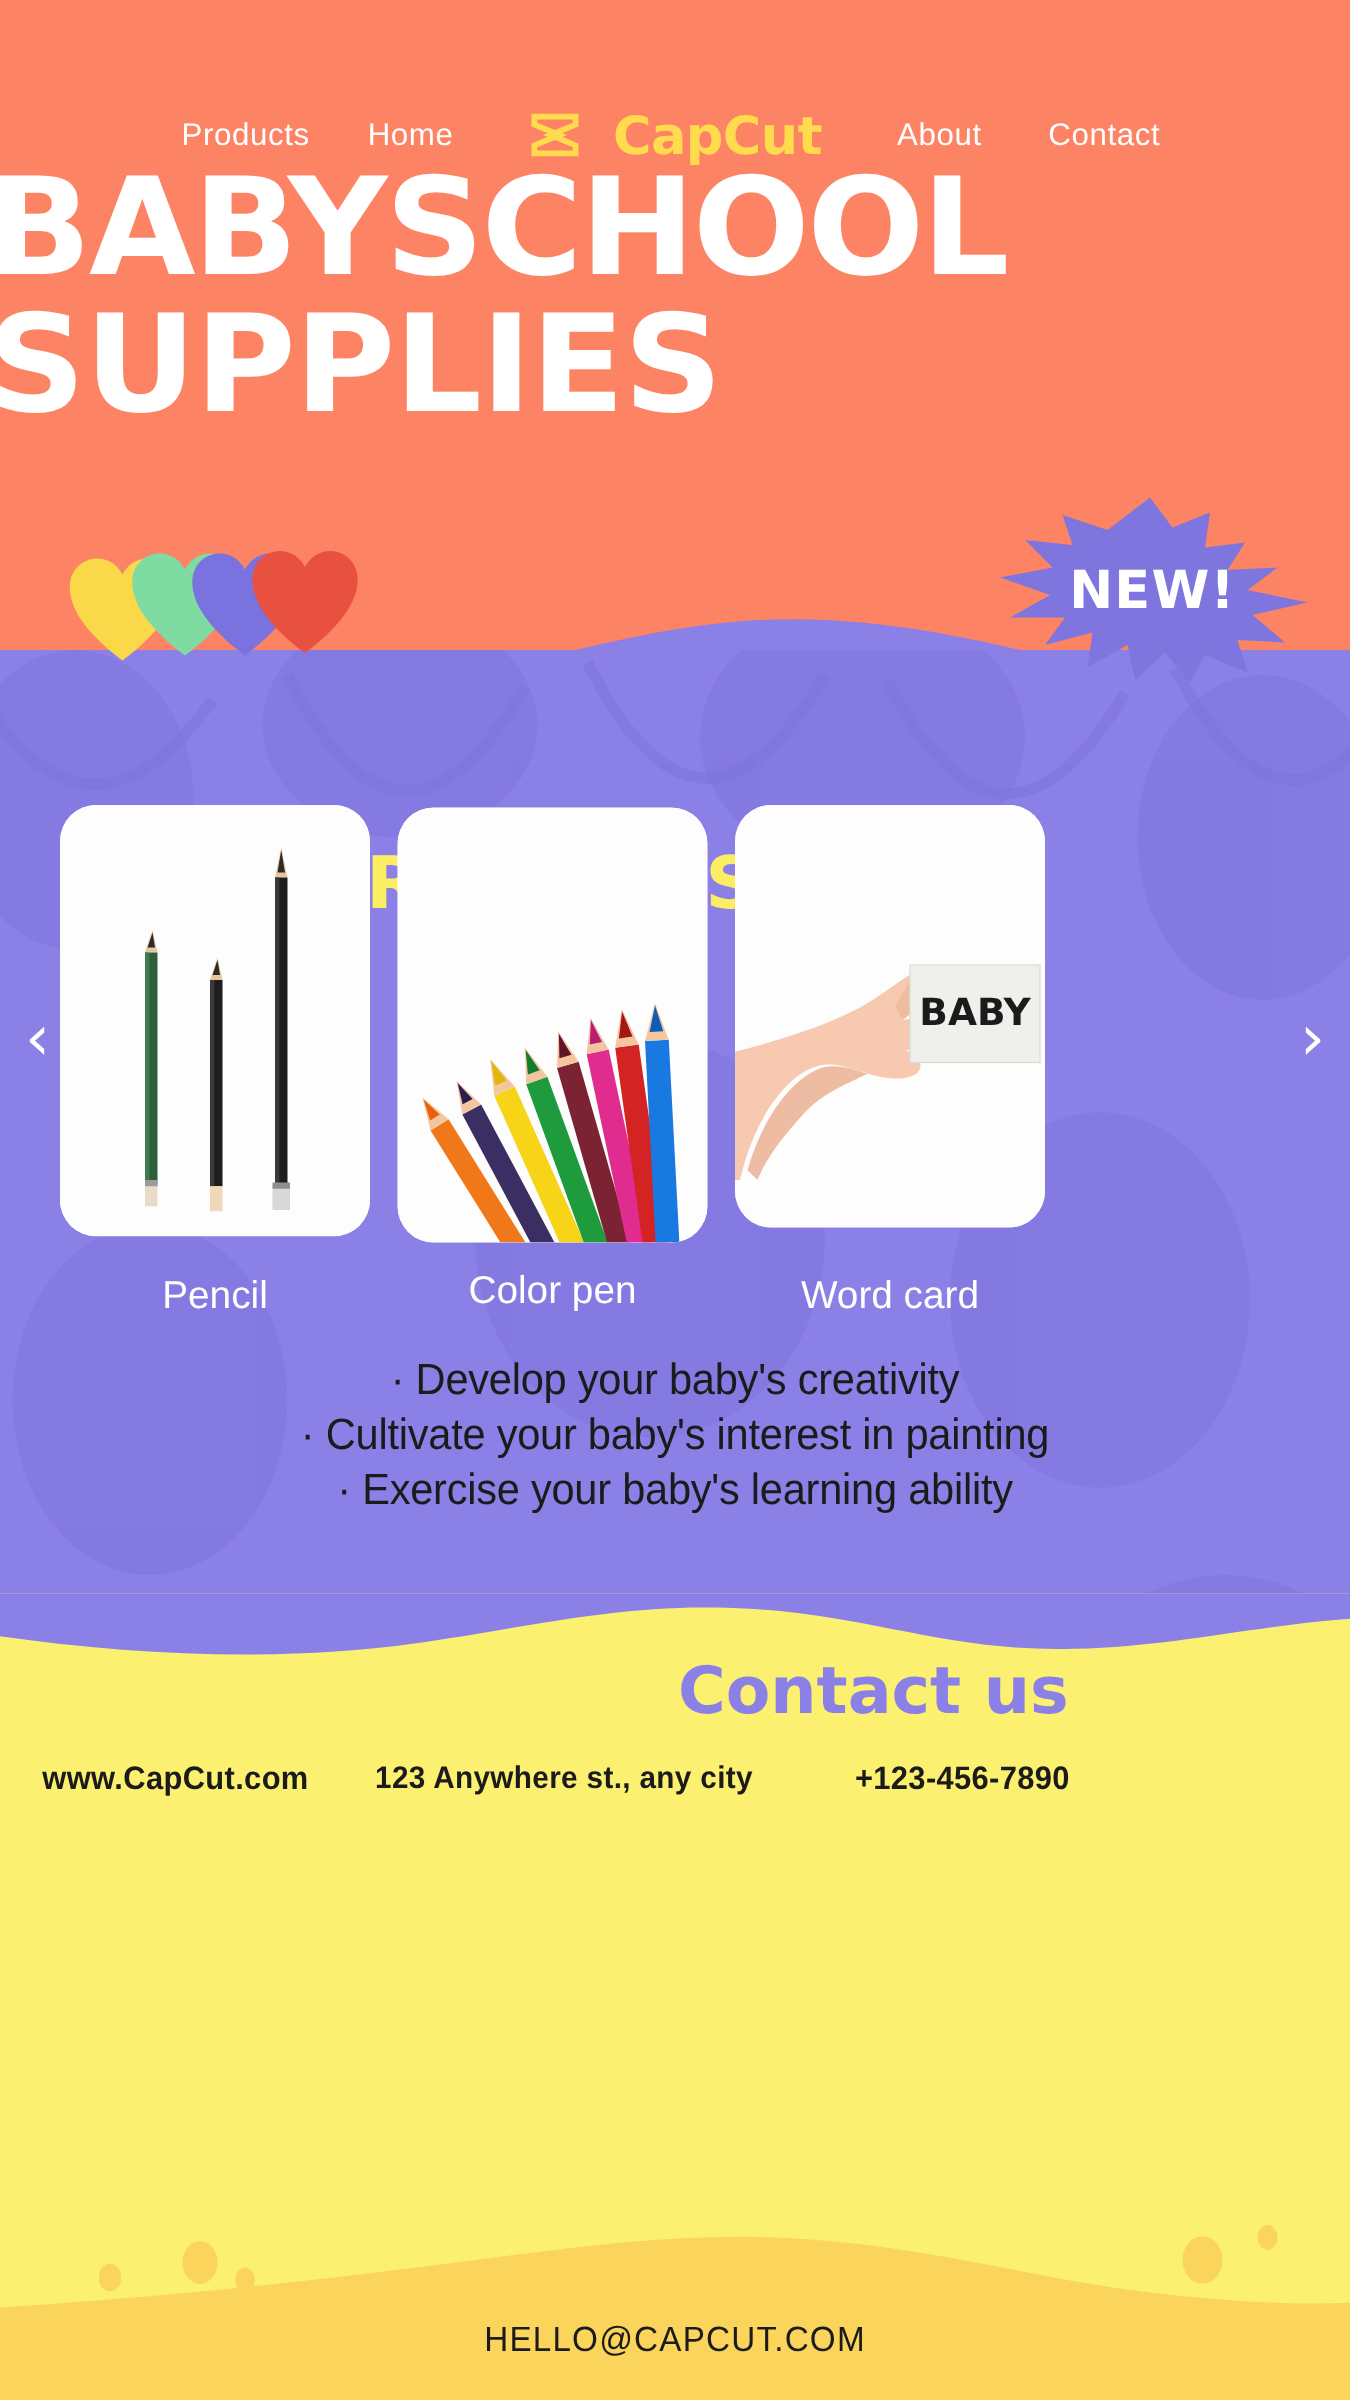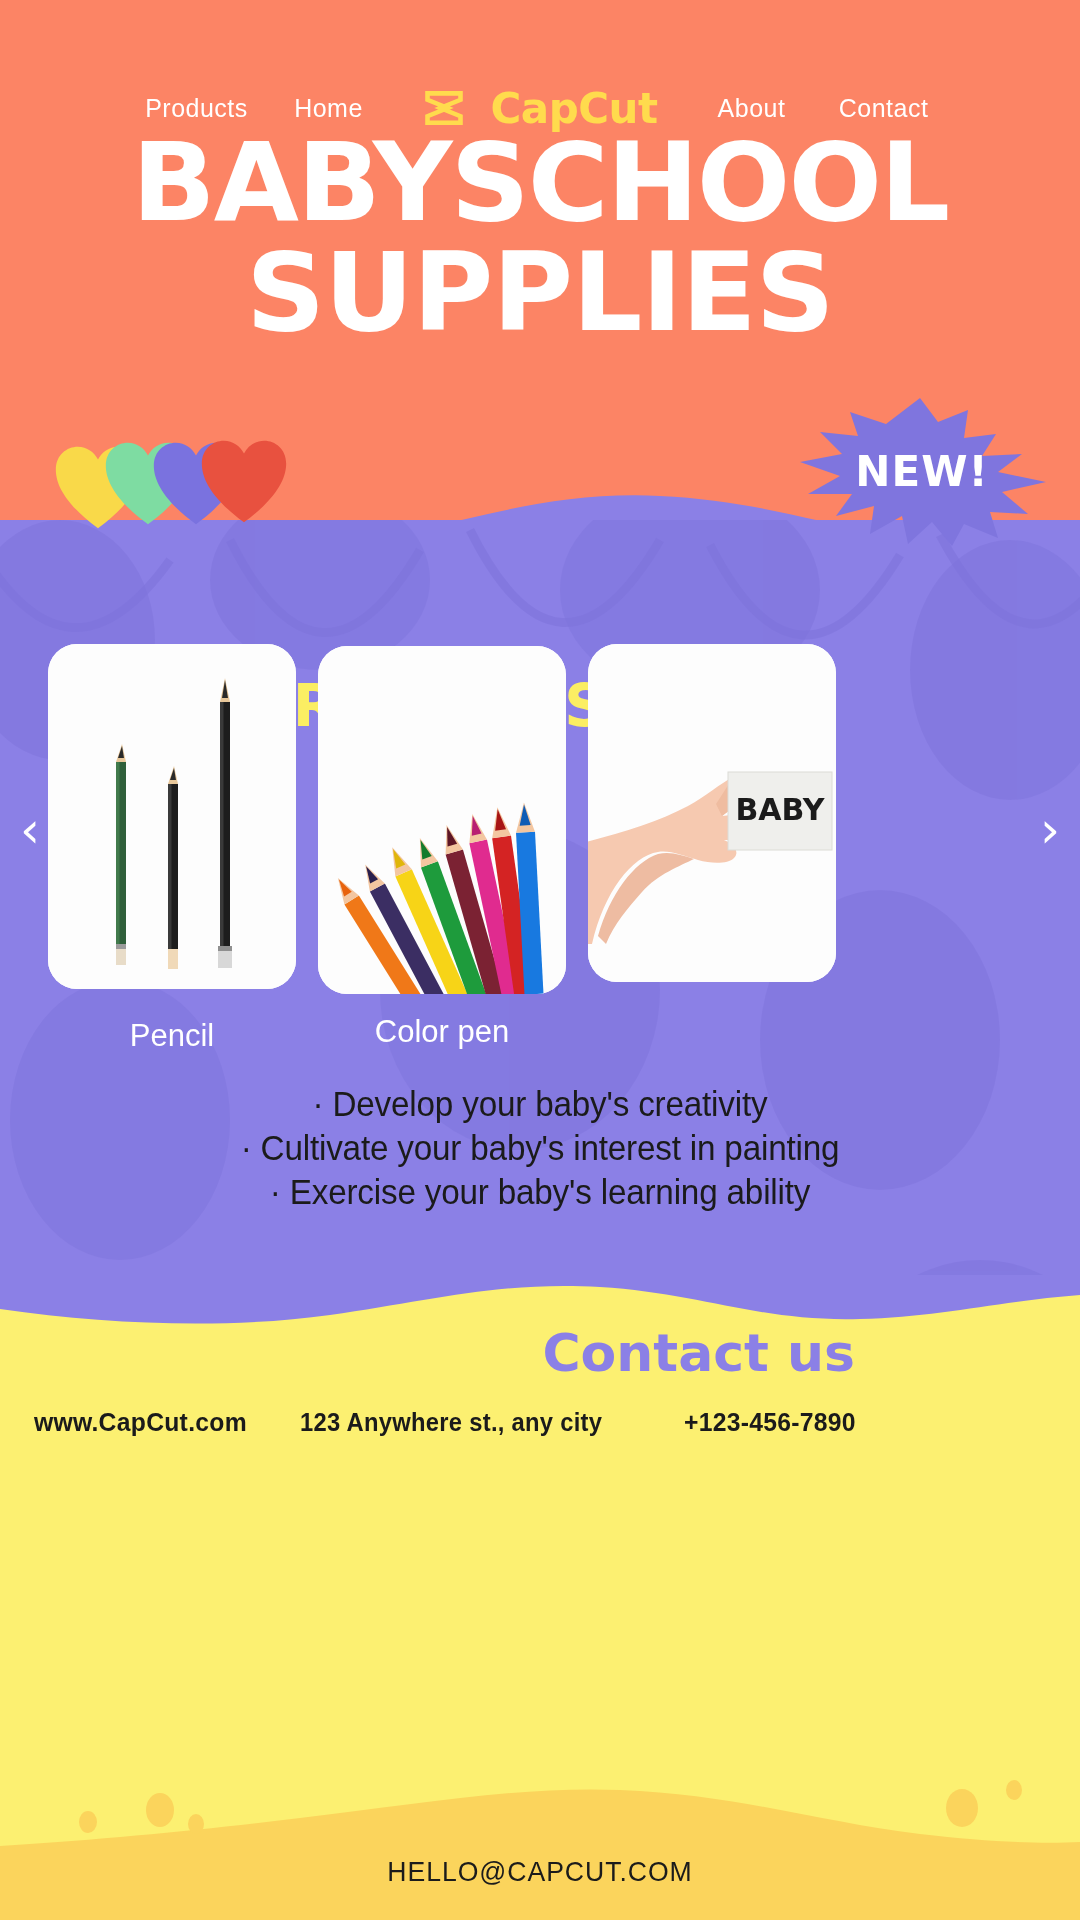--- a/index.html
+++ b/index.html
@@ -38,21 +38,21 @@
   }
   .logo-mark { width: 44px; height: 44px; display:block; }
   .logo-text {
     color: #FFDB4D; font-size: 42px; font-weight: bold; letter-spacing: -0.5px;
     font-family: "DejaVu Sans", sans-serif;
   }
 
   
   .hero-title {
     position: absolute; left: 0; top: 128px; width: 1080px;
-    text-align: center; z-index: 4;
+    text-align: left; z-index: 4;
   }
   .hero-line {
     display: block;
     color: #FFFFFF;
     font-family: "DejaVu Sans", sans-serif;
     font-weight: bold;
     font-size: 112px;
     line-height: 1.02;
     letter-spacing: -1px;
     transform: scaleX(1.02);
@@ -364,20 +364,21 @@
   <div class="arrow left">
     <span>‹</span>
   </div>
   <div class="arrow right">
     <span>›</span>
   </div>
 
   <div class="labels">
     <div class="label-cell a">Pencil</div>
     <div class="label-cell b">Color pen</div>
+    <div class="label-cell c">Word card</div>
   </div>
 
   <div class="bullets">
     <span class="bullet">· Develop your baby's creativity</span>
     <span class="bullet">· Cultivate your baby's interest in painting</span>
     <span class="bullet">· Exercise your baby's learning ability</span>
   </div>
 
   <div class="yellow">
     <svg class="yellow-wave-top" viewBox="0 0 1080 80" preserveAspectRatio="none">

